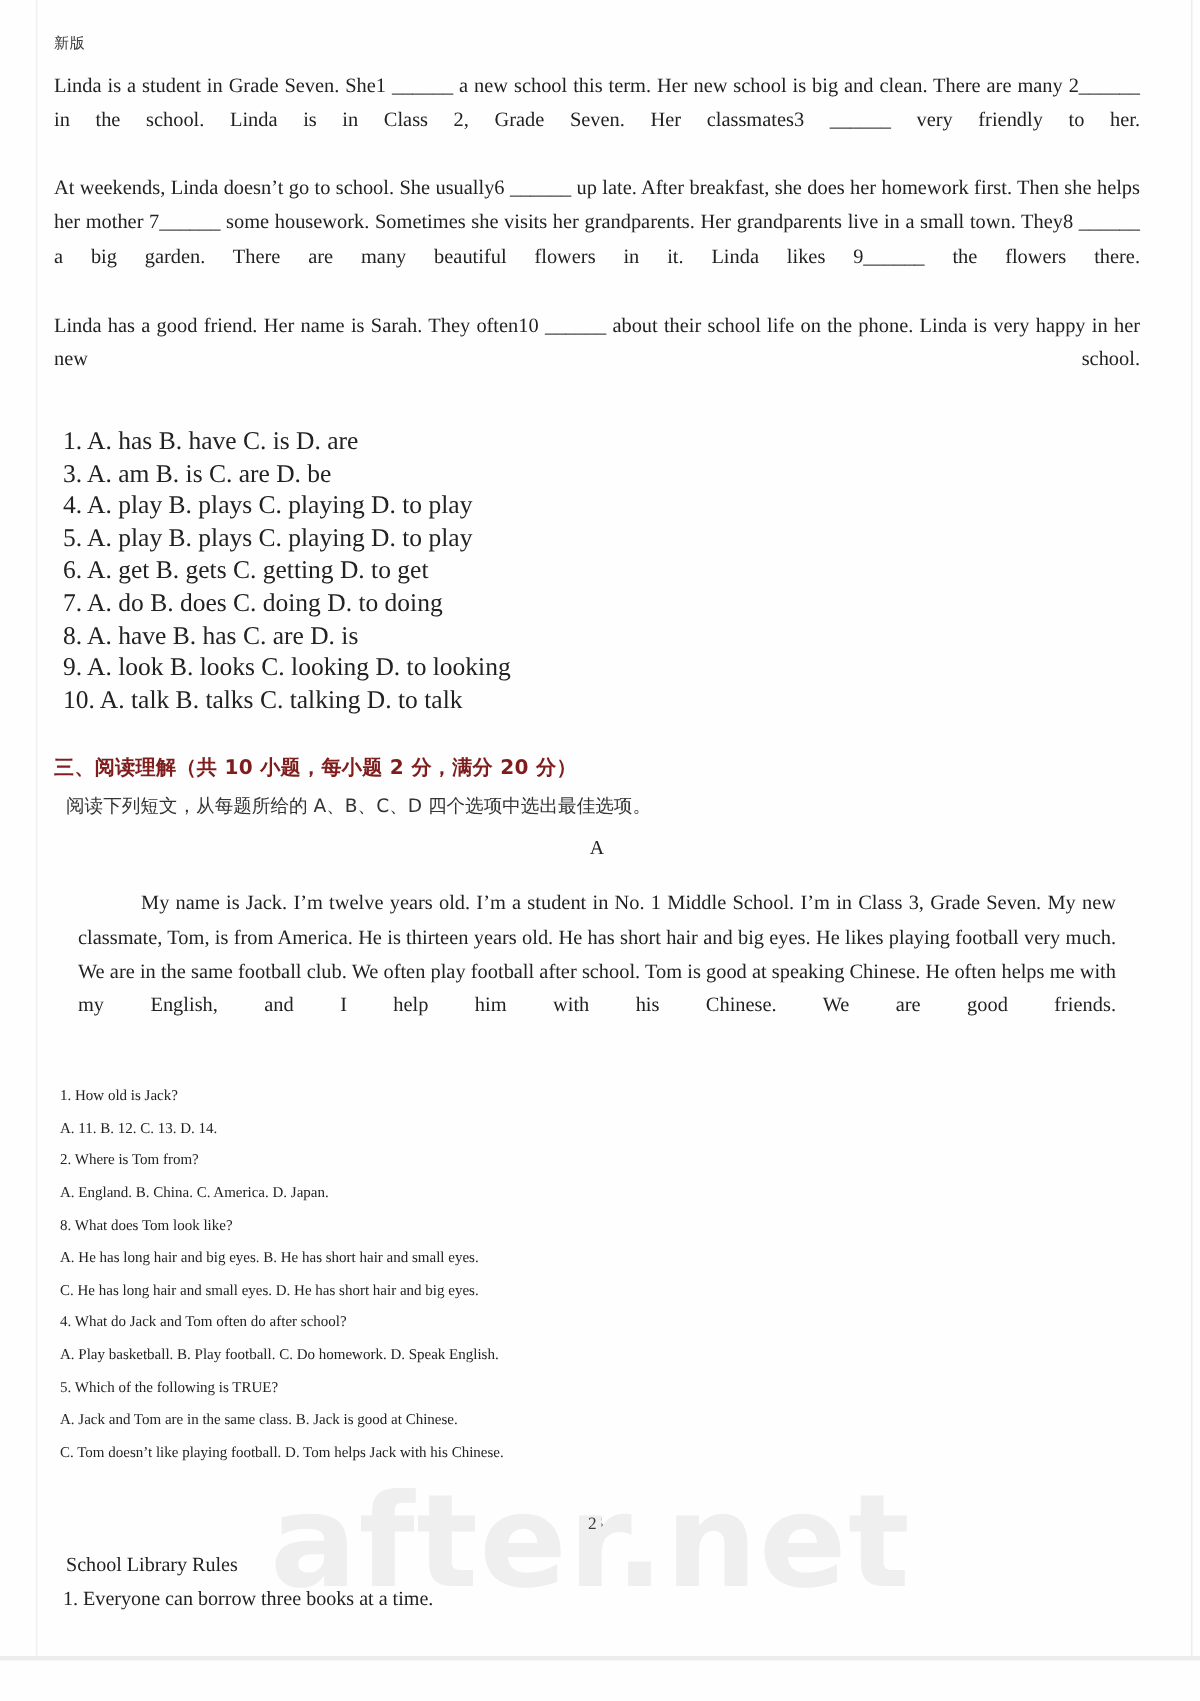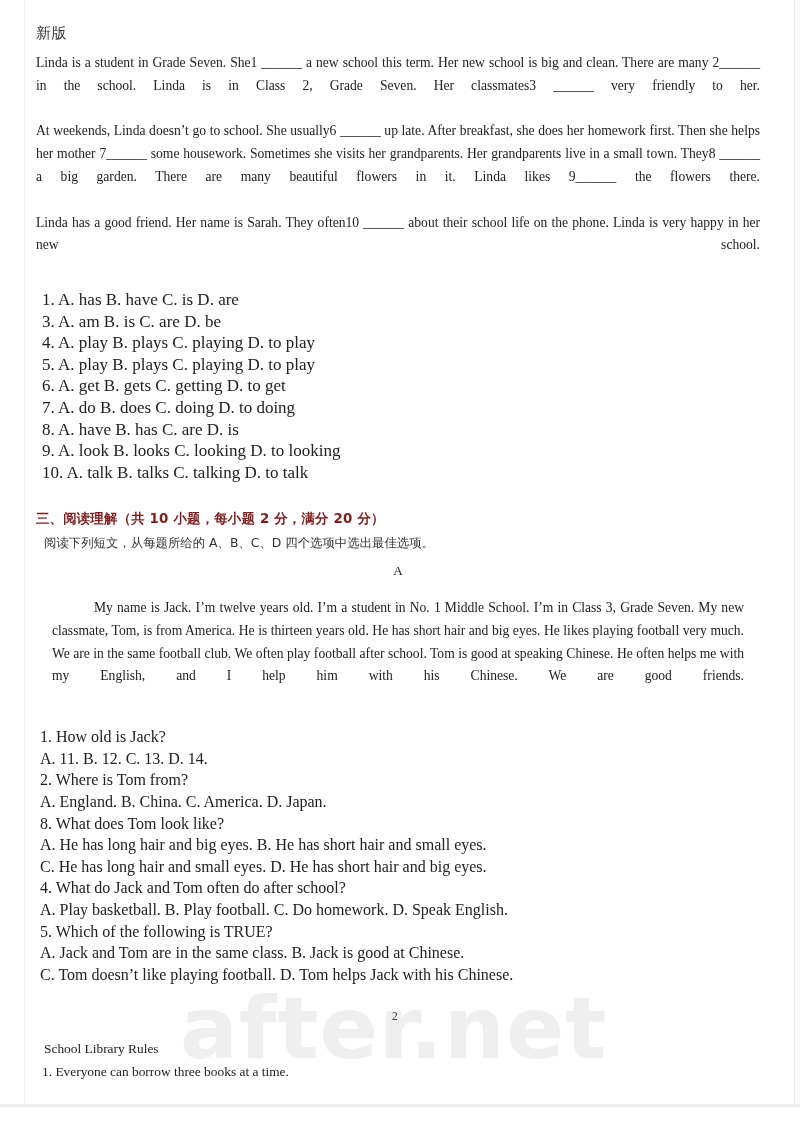--- a/index.html
+++ b/index.html
@@ -47,21 +47,21 @@
   .content {
     position: absolute;
     left: 36px;
     top: 24px;
     width: 724px;
   }
 
   
   .doc-label {
     font-family: "DejaVu Sans", sans-serif;
-    font-size: 15px;
+    font-size: 10px;
     color: #3a3a3a;
     letter-spacing: 0.5px;
     margin: 0 0 10px 0;
     line-height: 1.2;
   }
 
   
   .cloze-passage {
     font-size: 13.6px;
     line-height: 22.8px;
@@ -135,21 +135,21 @@
   .passage-body p::after {
     content: "";
     display: inline-block;
     width: 100%;
   }
 
   .qa-list {
     margin: 2px 0 0 0;
     padding: 0;
     list-style: none;
-    font-size: 16px;
+    font-size: 10px;
     line-height: 21.6px;
     color: #222;
   }
   .qa-list li {
     margin: 0;
     padding: 0 0 0 4px;
     white-space: nowrap;
   }
 
   .rules-block {

